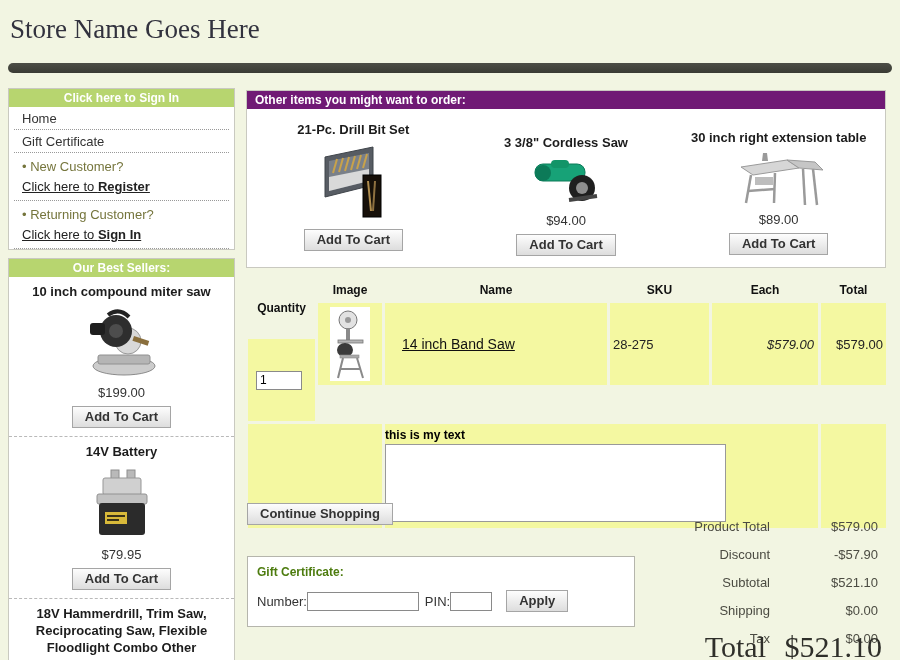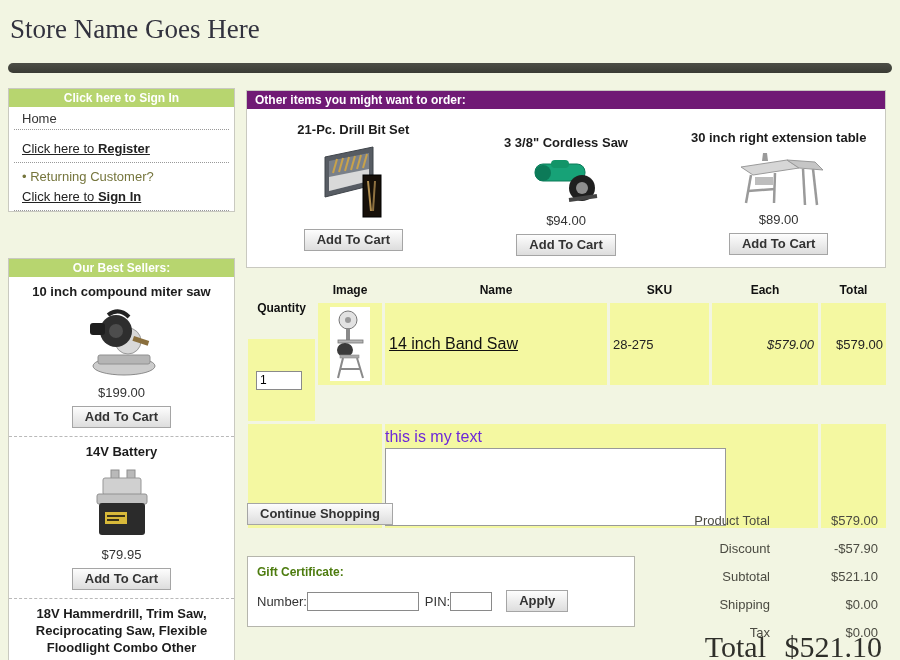--- a/index.html
+++ b/index.html
@@ -51,62 +51,64 @@
   #cart { position:absolute; left:248px; top:280px; width:638px; }
   .c-hdr { display:flex; gap:3px; height:20px; align-items:center; }
   .c-hdr div { font-size:12px; font-weight:bold; color:#111; text-align:center; }
   .c-row { display:flex; gap:3px; margin-top:3px; }
   .cell { background:#f4f8a1; }
   .w-qty{width:67px;margin-top:36px;} .w-img{width:64px;} .w-name{width:222px;} .w-sku{width:99px;} .w-each{width:106px;} .w-total{width:65px;}
   .row1 .cell { height:82px; display:flex; align-items:center; }
   .qty-input { width:46px; height:19px; margin-left:8px; border:1px solid #8a8a8a; font-size:12px; padding:1px 3px;
                font-family:"Liberation Sans", sans-serif; }
   .img-plate { background:#fff; width:40px; height:74px; margin:0 auto; display:flex; align-items:center; justify-content:center; }
-  .cart-link { font-size:16px; color:#111; text-decoration:underline; margin-left:4px; cursor:pointer; }
+  .cart-link { font-size:14px; color:#111; text-decoration:underline; margin-left:17px; cursor:pointer; }
   .sku-txt { font-size:13px; color:#222; margin-left:3px; }
   .each-txt { font-size:13px; color:#222; font-style:italic; width:100%; text-align:right; padding-right:4px; }
   .total-txt { font-size:13px; color:#222; width:100%; text-align:right; padding-right:3px; }
   .row2 .cell { height:104px; }
   .note-cell { padding:4px 0 0 0; }
-  .note-label { font-size:16px; color:#6d28d9; }
+  .note-label { font-size:12px; color:#000000;font-weight:bold; }
   .note-area { width:341px; height:78px; margin-top:2px; border:1px solid #999; resize:none;
                font-family:"Liberation Sans", sans-serif; font-size:12px; }
 
   #continue-btn { position:absolute; left:247px; top:503px; margin-top:0; }
 
   
   #gift-box { left:247px; top:556px; width:388px; height:71px; border:1px solid #b5b5ac; }
   .gift-title { font-size:12px; font-weight:bold; color:#4d7c0f; margin:8px 0 0 9px; }
   .gift-row { display:flex; align-items:center; margin:11px 0 0 9px; }
   .gift-lbl { font-size:13px; color:#333; }
   .gc-num { width:112px; height:19px; border:1px solid #8a8a8a; margin-right:6px; font-size:12px; padding:1px 3px; }
   .gc-pin { width:42px; height:19px; border:1px solid #8a8a8a; margin-right:14px; font-size:12px; padding:1px 3px; }
   .gift-row .btn { margin-top:0; }
 
   
   #totals { position:absolute; left:598px; top:506px; width:280px; }
-  .t-row { display:flex; height:28px; align-items:center; }
+  .t-row { display:flex; height:28px; align-items:flex-end; }
   .t-lbl { width:172px; text-align:right; font-size:13px; color:#4b4b42; }
   .t-val { flex:1; text-align:right; font-size:13px; color:#4b4b42; }
   #grand { position:absolute; left:598px; top:630px; width:284px; display:flex; }
   .g-lbl { width:168px; text-align:right; font-family:"Liberation Serif", serif; font-size:30px; color:#2f2f2a; }
   .g-val { flex:1; text-align:right; font-family:"Liberation Serif", serif; font-size:30px; color:#2f2f2a; }
 </style>
 </head>
 <body>
 
 <div id="page">
 
   <div class="store-title">Store Name Goes Here</div>
   <div class="top-bar"></div>
 
   <div class="wbox" id="signin-box">
     <div class="hdr-light">Click here to Sign In</div>
     <div class="item">Home</div>
+    <div class="item">Gift Certificate</div>
     <div class="cust">
+      <div class="olive">• New Customer?</div>
       <span class="ulink"><span>Click here to </span><b>Register</b></span>
     </div>
     <div class="cust">
       <div class="olive">• Returning Customer?</div>
       <span class="ulink"><span>Click here to </span><b>Sign In</b></span>
     </div>
   </div>
 
   <div class="wbox" id="best-box">
     <div class="hdr-light">Our Best Sellers:</div>

